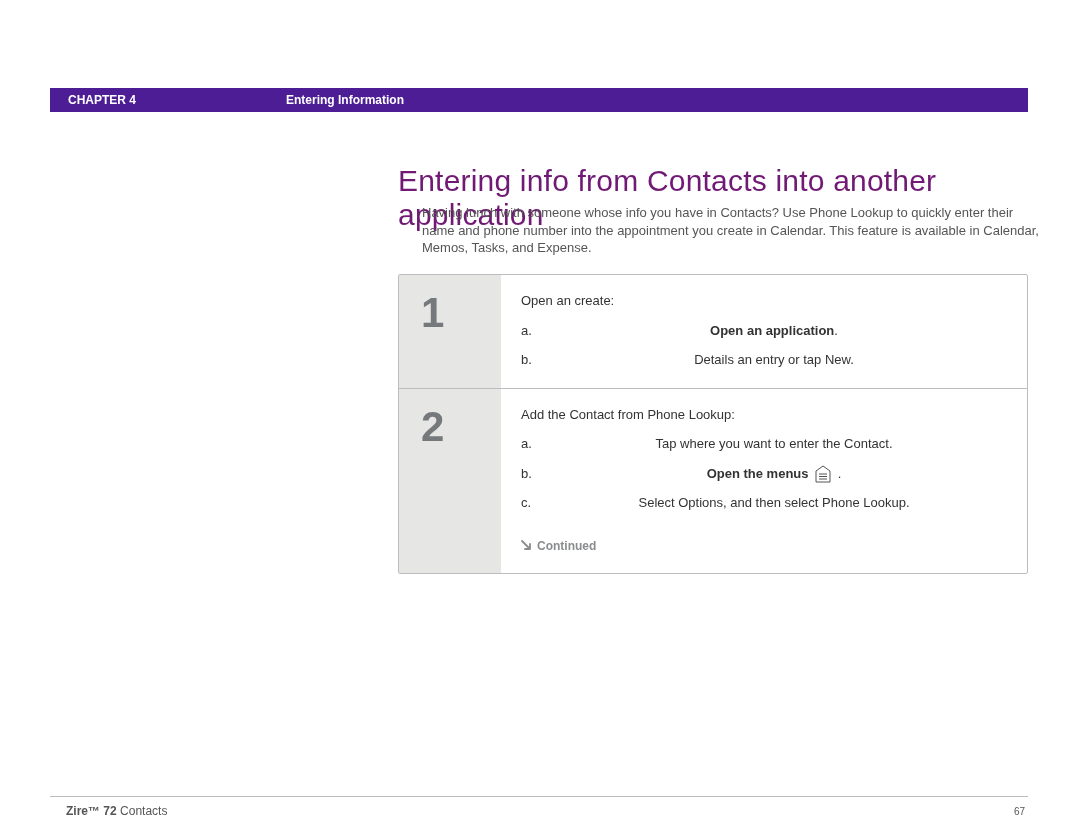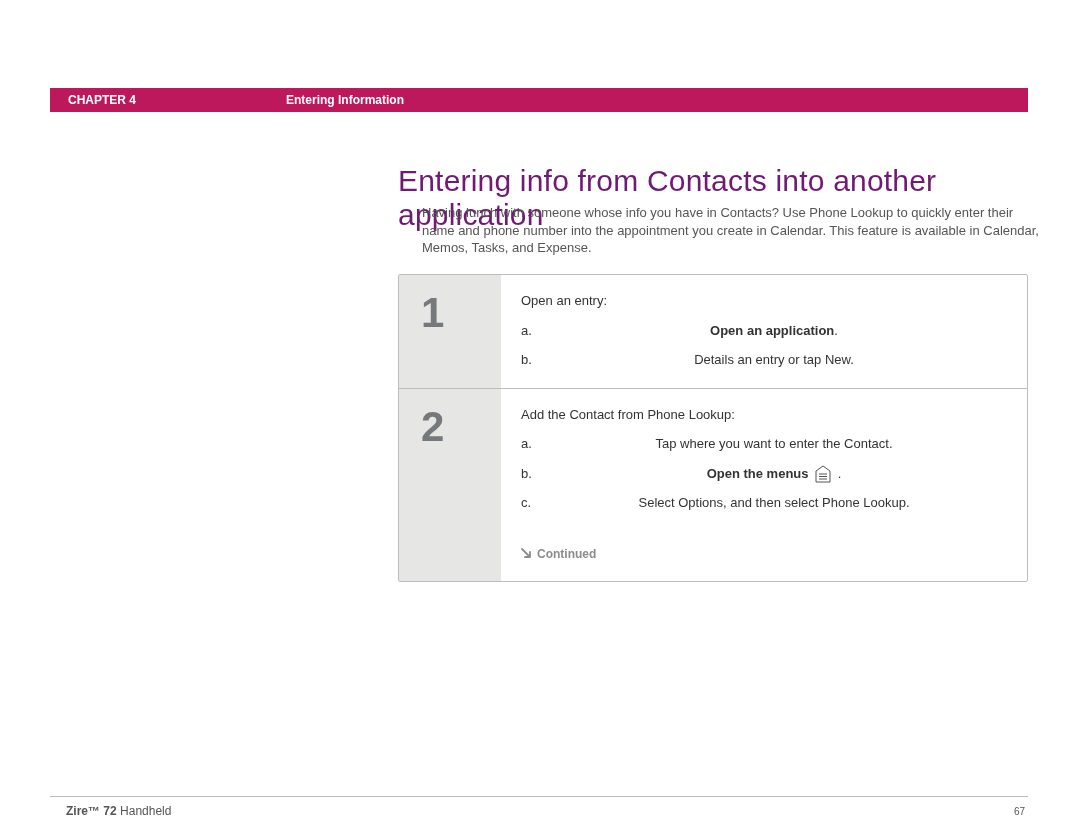--- a/index.html
+++ b/index.html
@@ -11,21 +11,21 @@
     background: #fff;
     color: #333;
     position: relative;
   }
   .band {
     position: absolute;
     top: 88px;
     left: 50px;
     width: 978px;
     height: 24px;
-    background: #be185d;
+    background: #4c1d95;
     color: #fff;
     font-size: 12px;
     font-weight: bold;
     display: flex;
     align-items: center;
   }
   .band .chapter {
     margin-left: 18px;
     width: 218px;
   }
@@ -96,21 +96,21 @@
     color: #333;
   }
   .menus-icon {
     display: inline-block;
     width: 18px;
     height: 18px;
     vertical-align: middle;
     margin: 0 2px;
   }
   .continued {
-    margin-top: 32px;
+    margin-top: 24px;
     color: #8a8c8e;
     font-weight: bold;
     font-size: 12px;
   }
   .continued .arrow {
     display:inline-block;
     width:10px;
     margin-right:6px;
     vertical-align: middle;
   }
@@ -148,21 +148,21 @@
 
 <div class="page-title">Entering info from Contacts into another application</div>
 
 <div class="intro">Having lunch with someone whose info you have in Contacts? Use Phone Lookup to quickly enter their name and phone number into the appointment you create in Calendar. This feature is available in Calendar, Memos, Tasks, and Expense.</div>
 
 <div class="steps">
 
   <div class="step">
     <div class="numcell">1</div>
     <div class="bodycell">
-      <div>Open an entry:</div>
+      <div>Open an create:</div>
       <div class="sub">
         <div class="lbl">a.</div>
         <div class="txt">
           <span class="linklike">Open an application</span><span>.</span>
         </div>
       </div>
       <div class="sub">
         <div class="lbl">b.</div>
         <div class="txt">
           <span>Details an entry or tap New.</span><br>
@@ -204,15 +204,15 @@
             </svg>
         </span><span>Continued</span>
       </div>
     </div>
   </div>
 
 </div>
 
 <div class="footer-line"></div>
 <div class="footer-left">
-  <b>Zire™ 72</b><span> Handheld</span>
+  <b>Zire™ 72</b><span> Contacts</span>
 </div>
 <div class="footer-right">67</div>
 
 </body></html>

